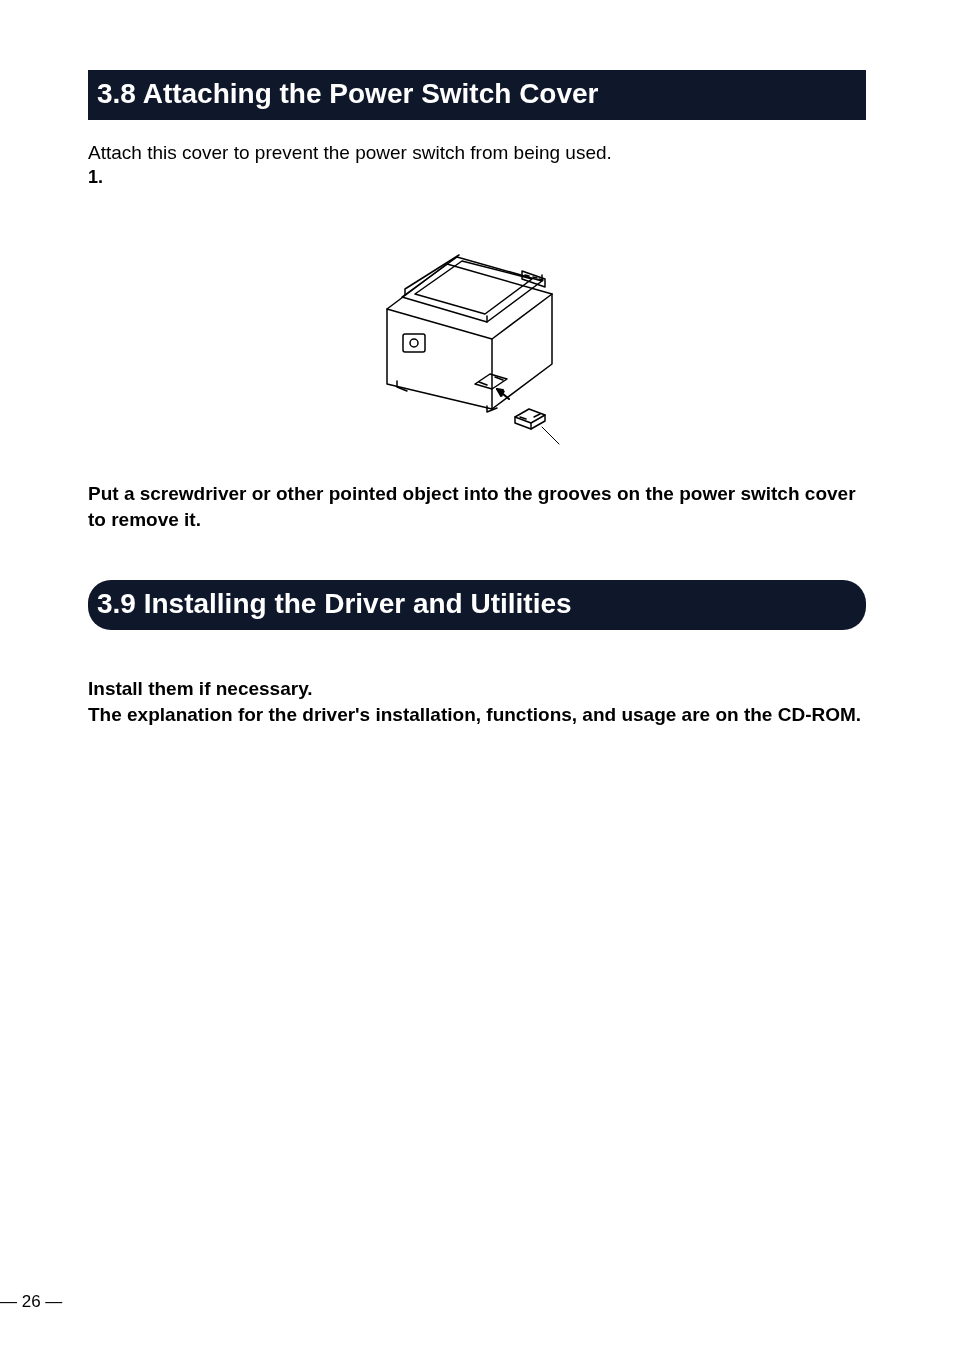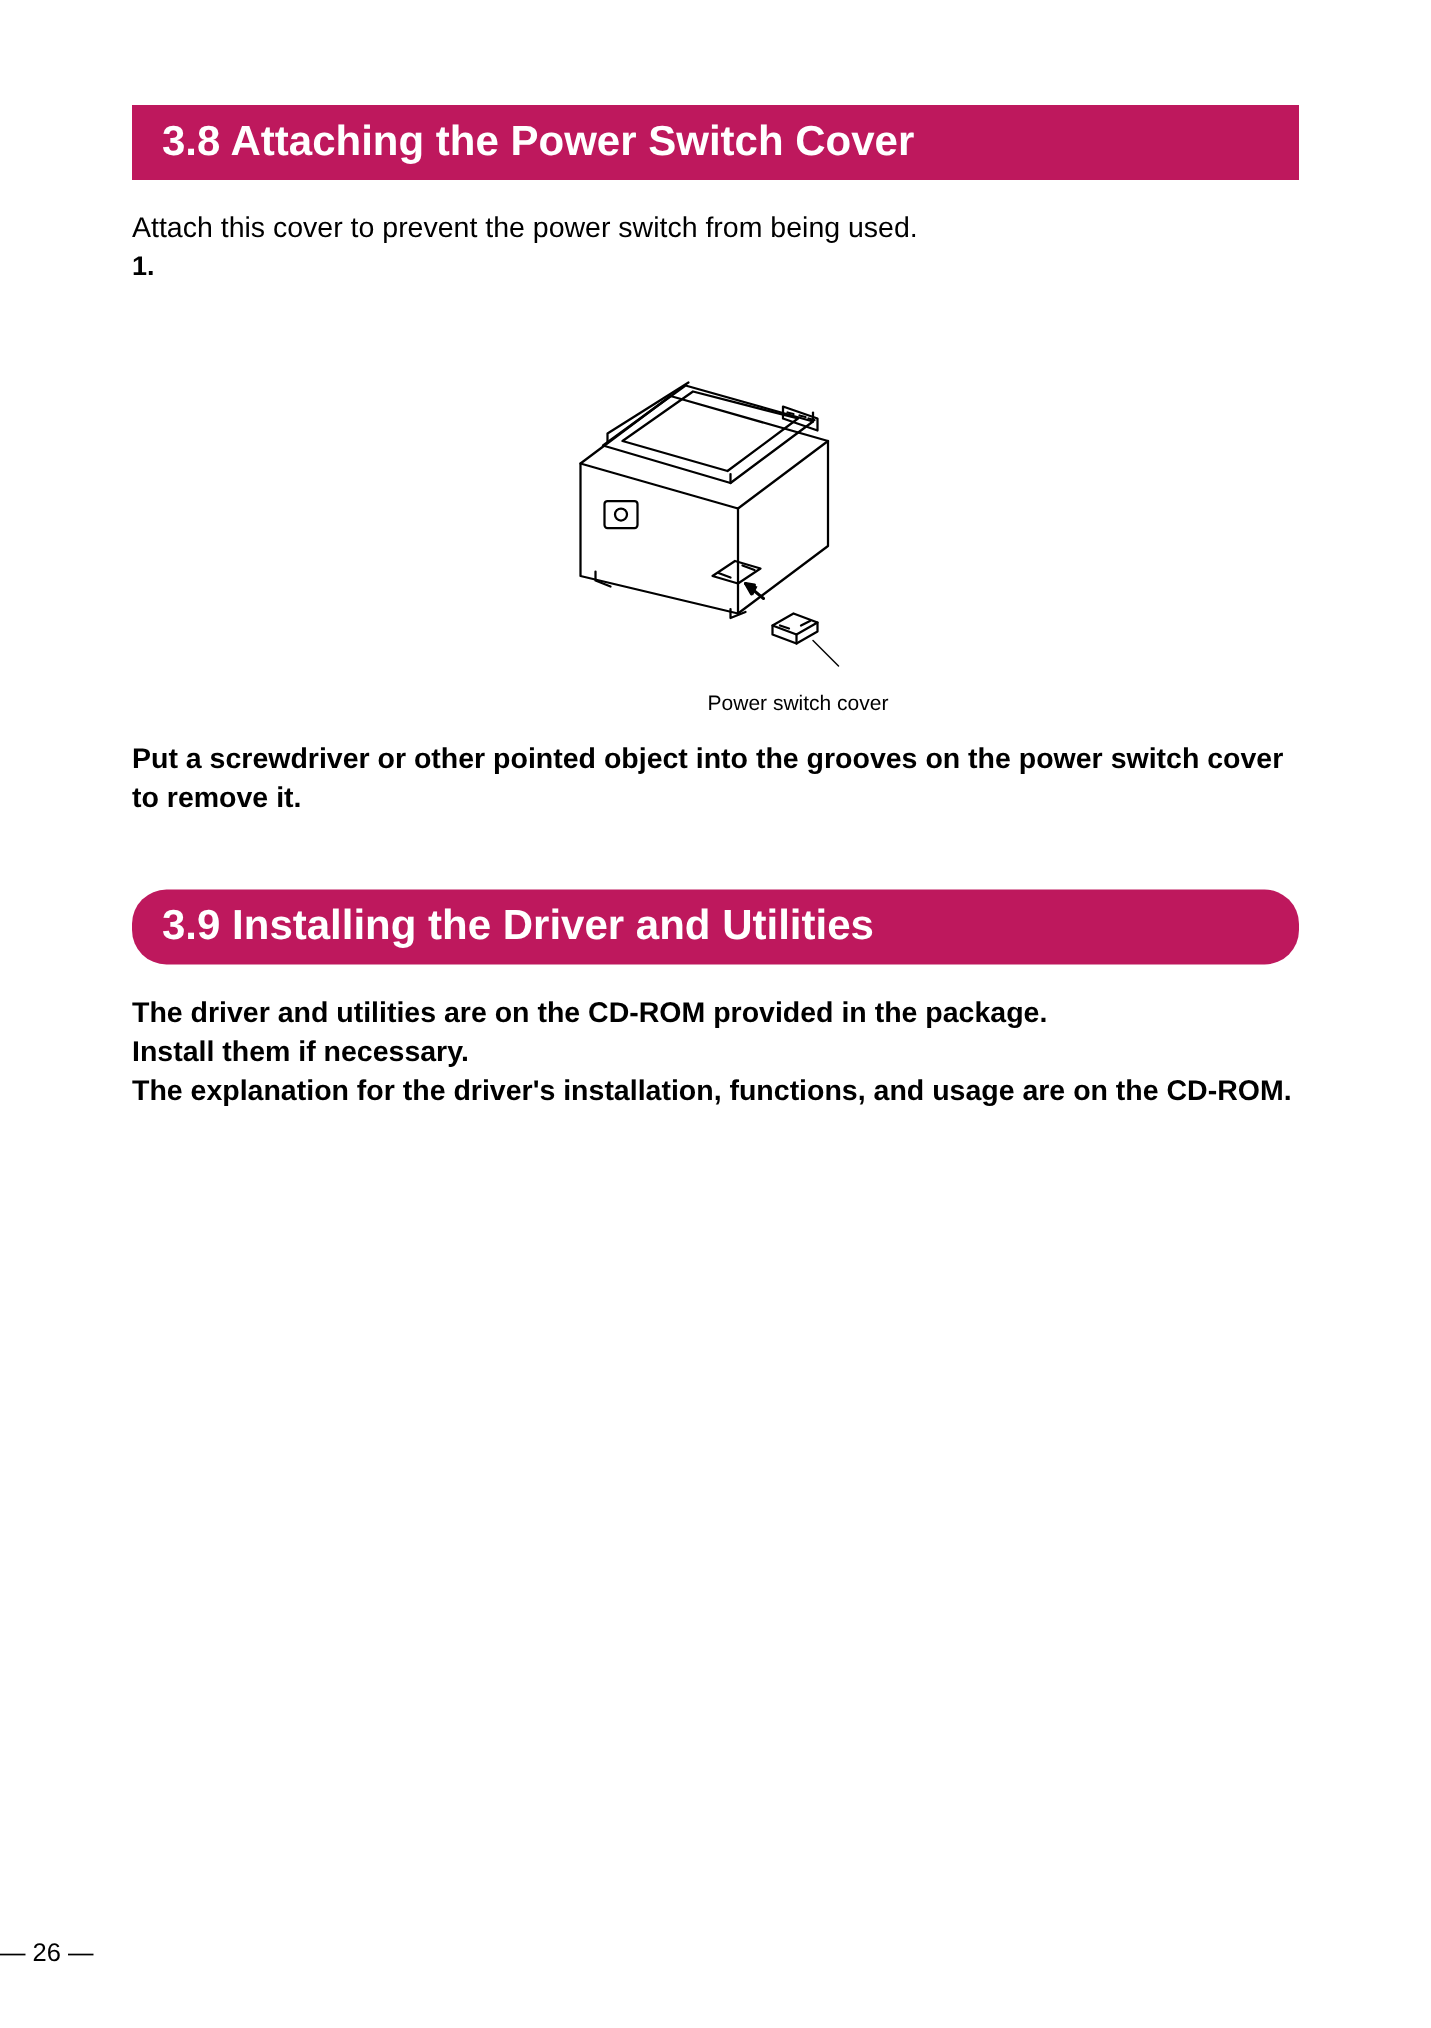--- a/index.html
+++ b/index.html
@@ -10,25 +10,25 @@
     body {
       font-family: Arial, Helvetica, sans-serif;
       background: #fff;
       color: #000;
       width: 954px;
       height: 1352px;
       padding: 70px 88px 40px 88px;
       position: relative;
     }
     .section-header {
-      background: #be185d;
+      background: #0f172a;
       color: #fff;
       font-weight: bold;
       font-size: 28px;
-      padding: 8px 16px 10px 20px;
+      padding: 8px 16px 10px 9px;
       margin-bottom: 20px;
       font-family: Arial, Helvetica, sans-serif;
     }
     .intro-text {
       font-size: 19px;
       margin-bottom: 0;
       line-height: 1.35;
     }
     .step-line {
       display: flex;
@@ -133,31 +133,30 @@
         <path d="M 16 14 L 16 20"></path>
         <path d="M 5 8 L 11 10 M 19 8 L 25 5"></path>
       </g>
 
       <path d="M 215 218 L 232 235" stroke-width="1"></path>
 
       <path d="M 195 62 L 218 70 L 218 78 L 195 70 Z"></path>
       <path d="M 198 66 L 202 67 M 206 68 L 210 69 M 212 70 L 216 71"></path>
     </g>
   </svg>
-  <div class="figure-caption">Power switch cover</div>
 </div>
 
 <div class="body-text">Put a screwdriver or other pointed object into the grooves on the power switch cover to remove it.</div>
 
 <div class="spacer-38"></div>
 
 <div class="section-header section2">3.9  Installing the Driver and Utilities</div>
 
 <div class="body-text" style="margin-bottom: 0;">
-  <span>The driver and utilities are on the CD-ROM provided in the package.</span><br>
+  <br>
   <span>Install them if necessary.</span><br>
 </div>
 <div class="body-text justify">The explanation for the driver's installation, functions, and usage are on the CD-ROM.</div>
 
 <div class="download-text">
   <br>
 </div>
 
 <div class="page-num">— 26 —</div>
 

